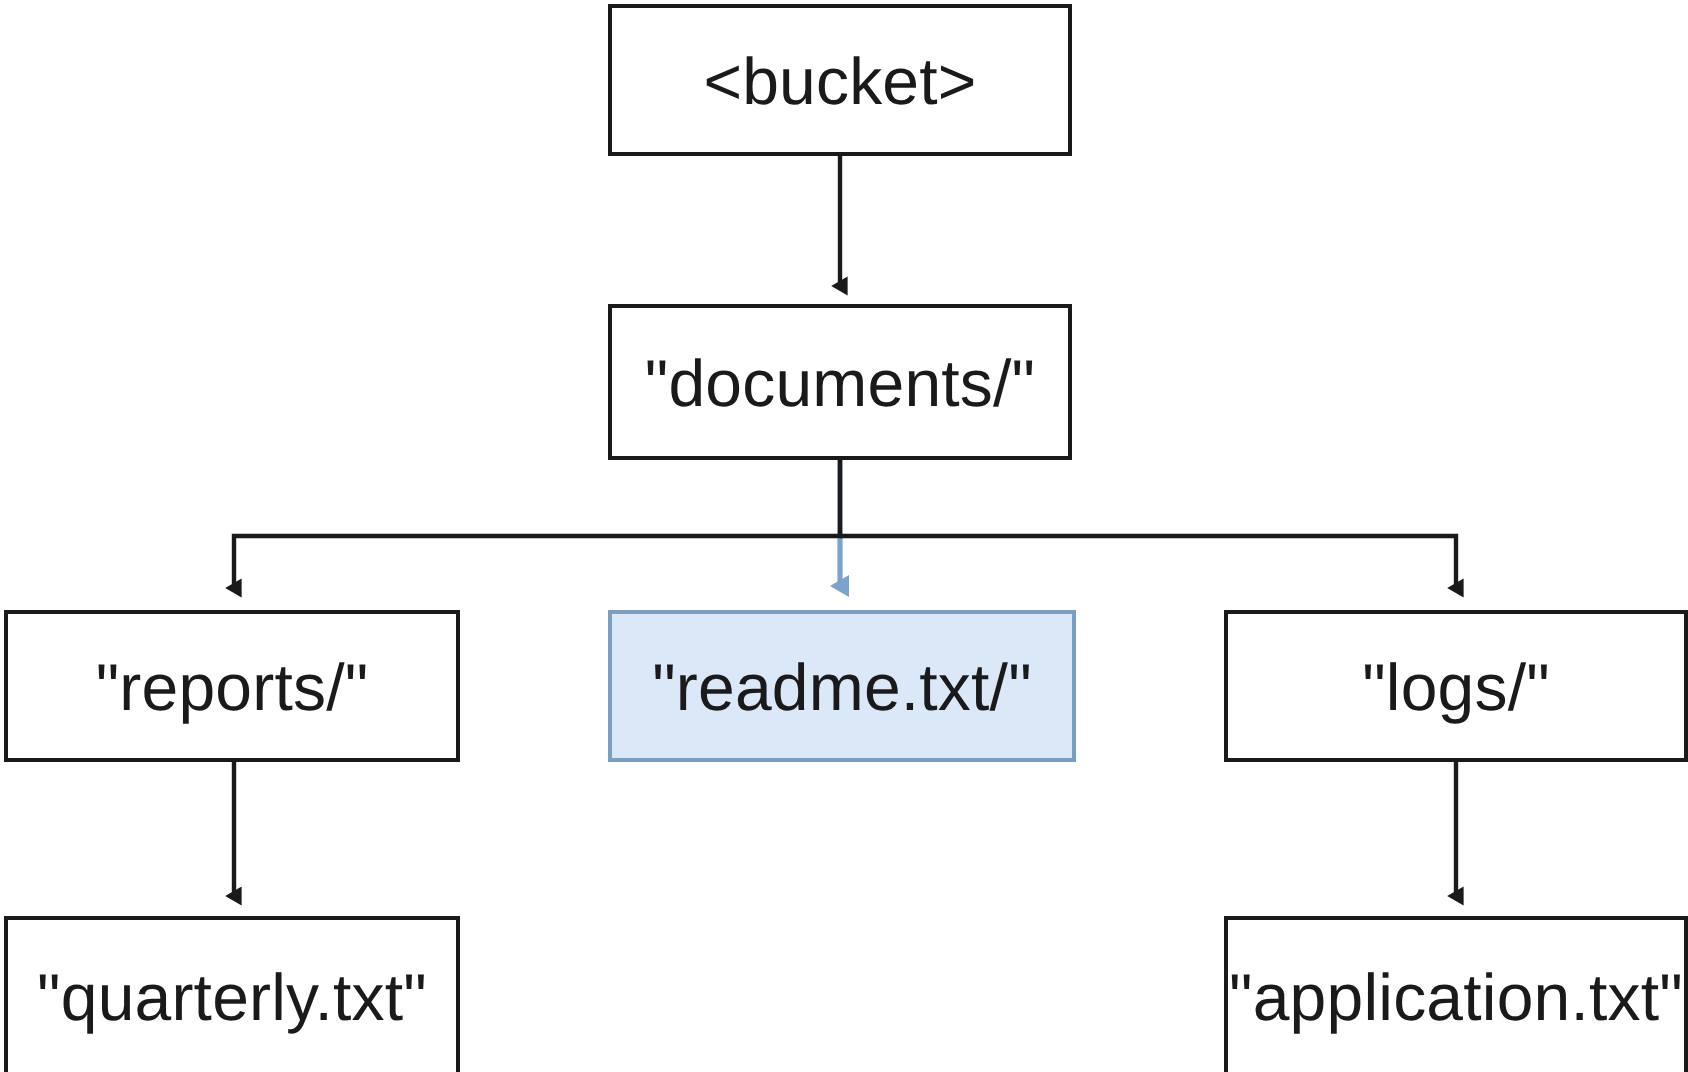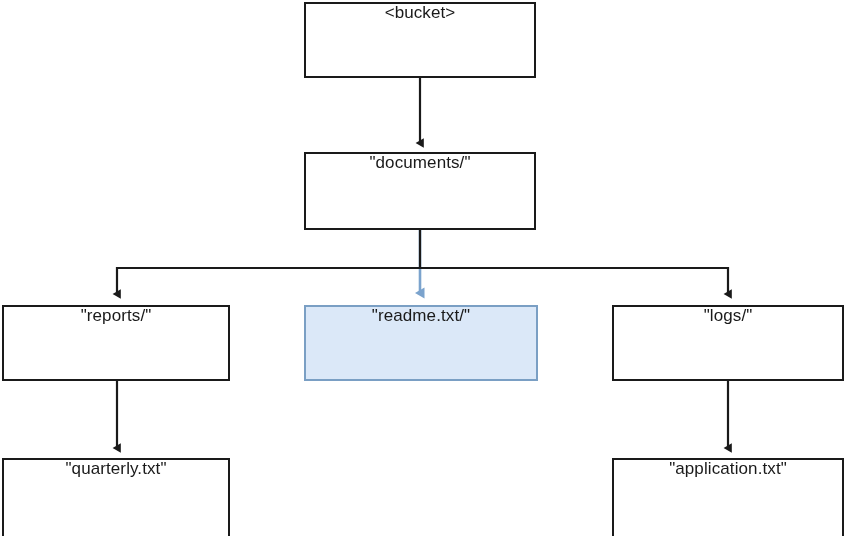--- a/index.html
+++ b/index.html
@@ -23,26 +23,26 @@
     left: 0;
     top: 0;
     width: 844px;
     height: 536px;
     pointer-events: none;
   }
   .node {
     position: absolute;
     box-sizing: border-box;
     display: flex;
-    align-items: flex-start;
+    align-items: center;
     justify-content: center;
     background: #ffffff;
     border: 2px solid #1a1a1a;
     color: #1a1a1a;
-    font-size: 17px;
+    font-size: 33px;
     font-weight: 400;
     letter-spacing: 0.1px;
     white-space: nowrap;
     text-align: center;
   }
   .node.highlight {
     background: #dbe8f8;
     border: 2px solid #7a9fc4;
     color: #1a1a1a;
   }

